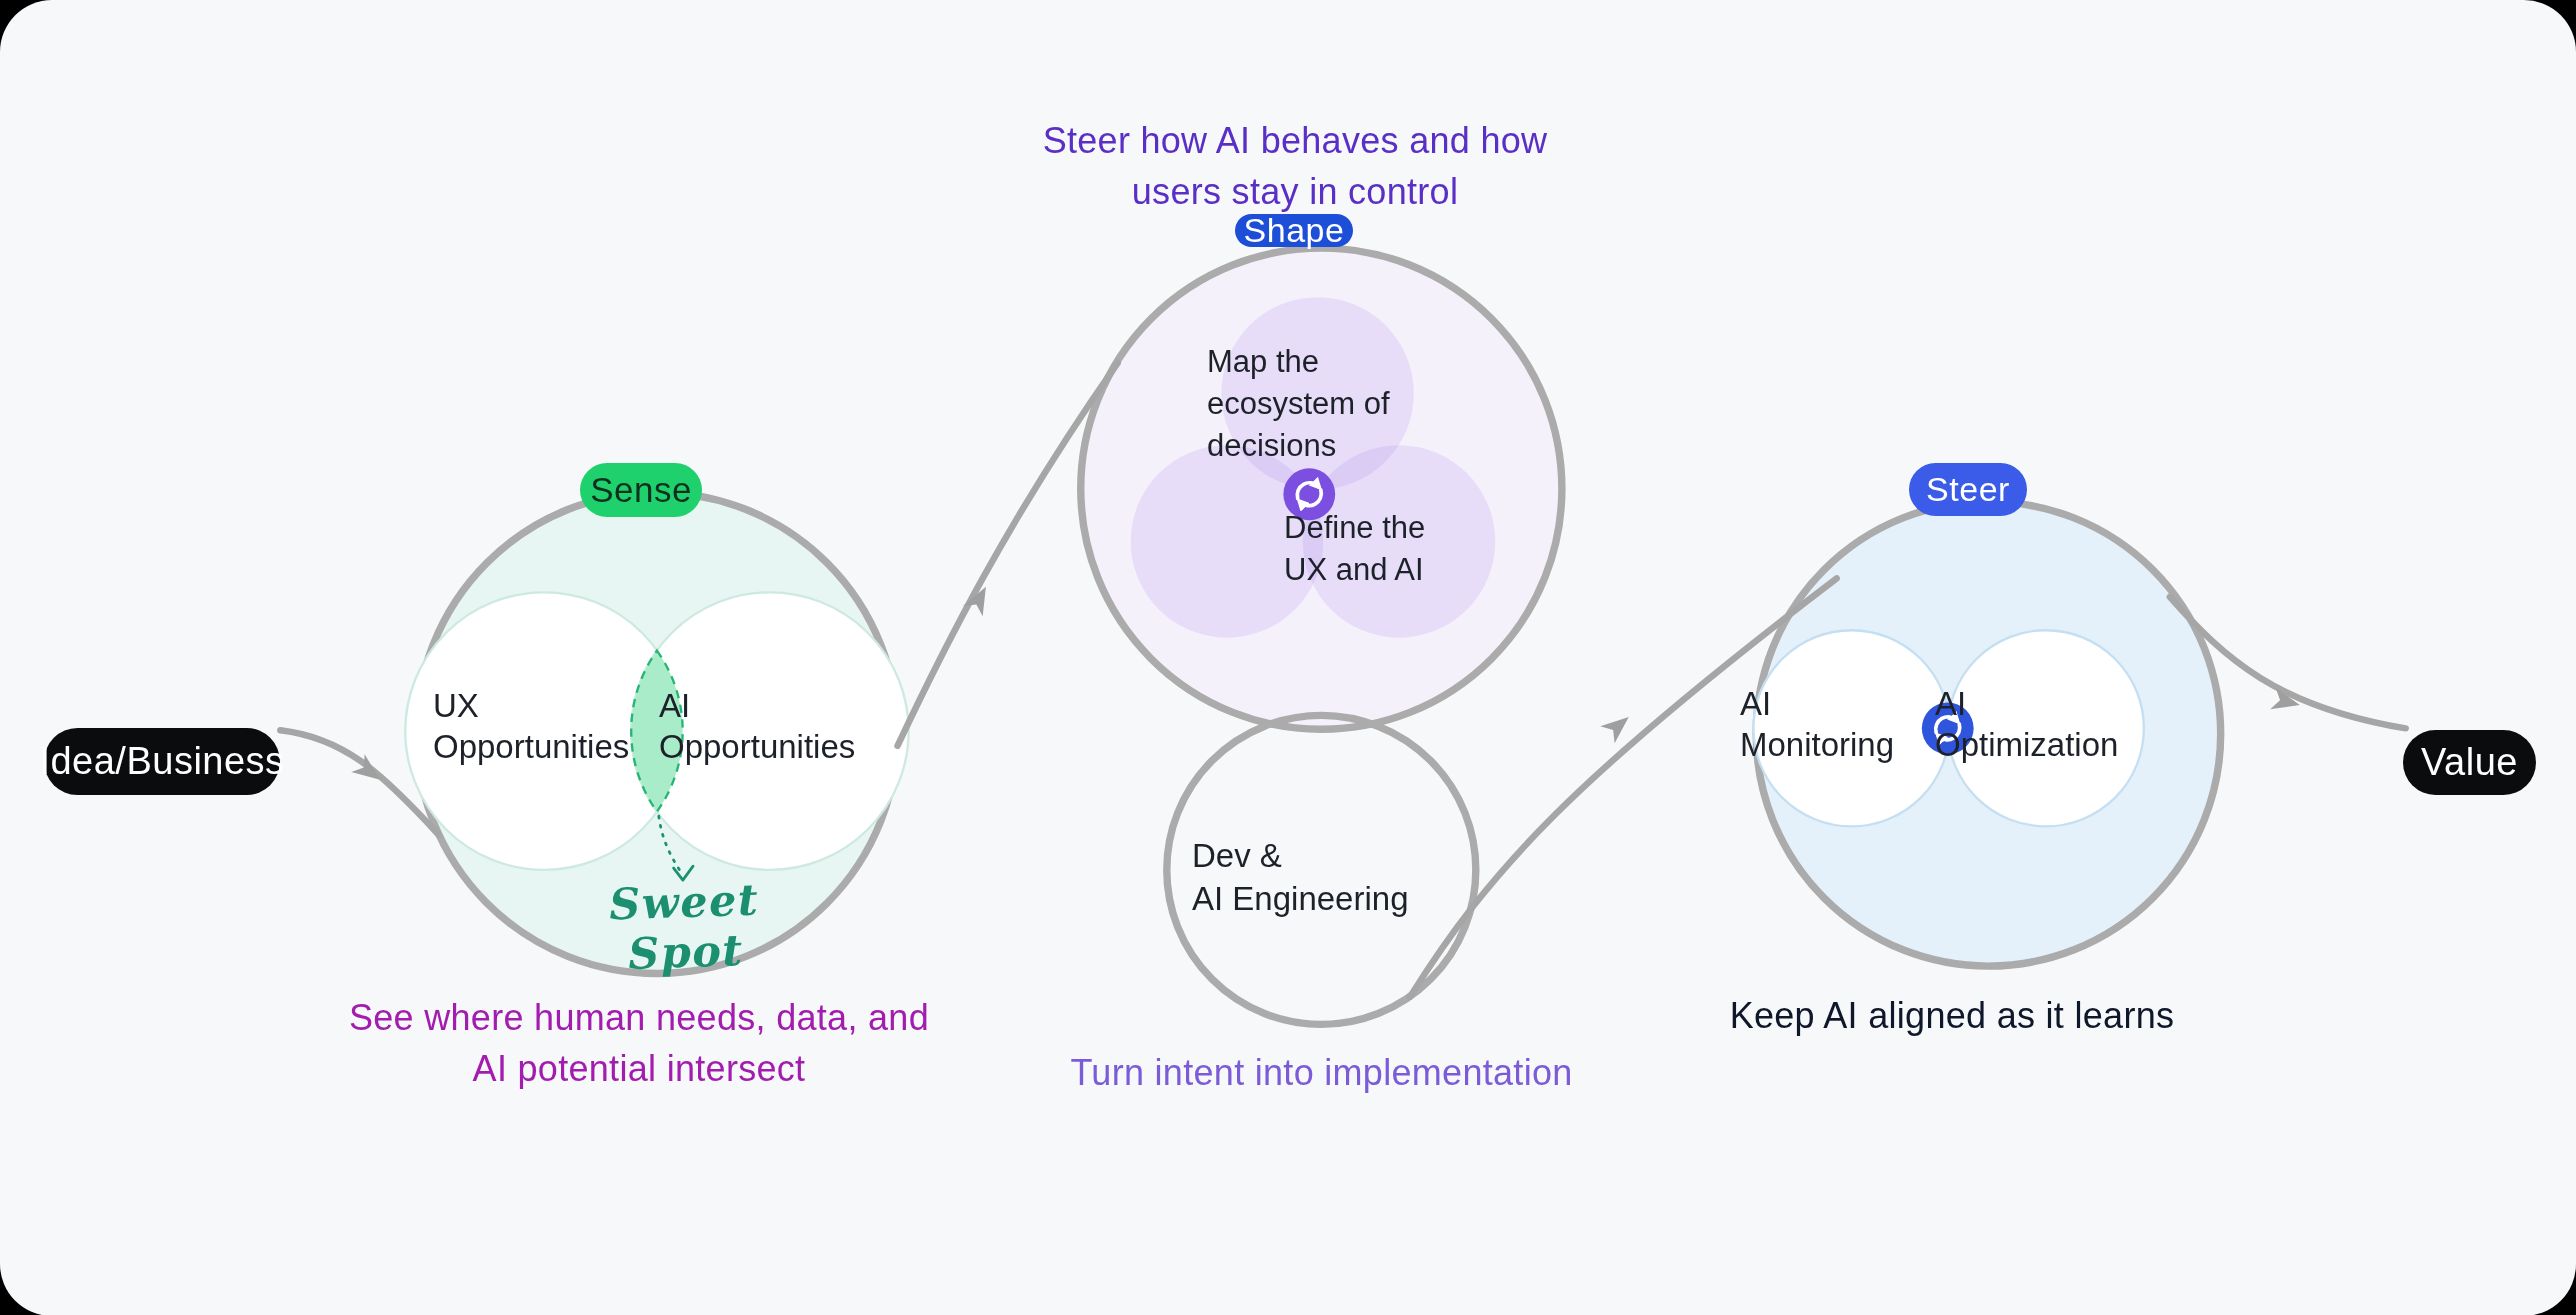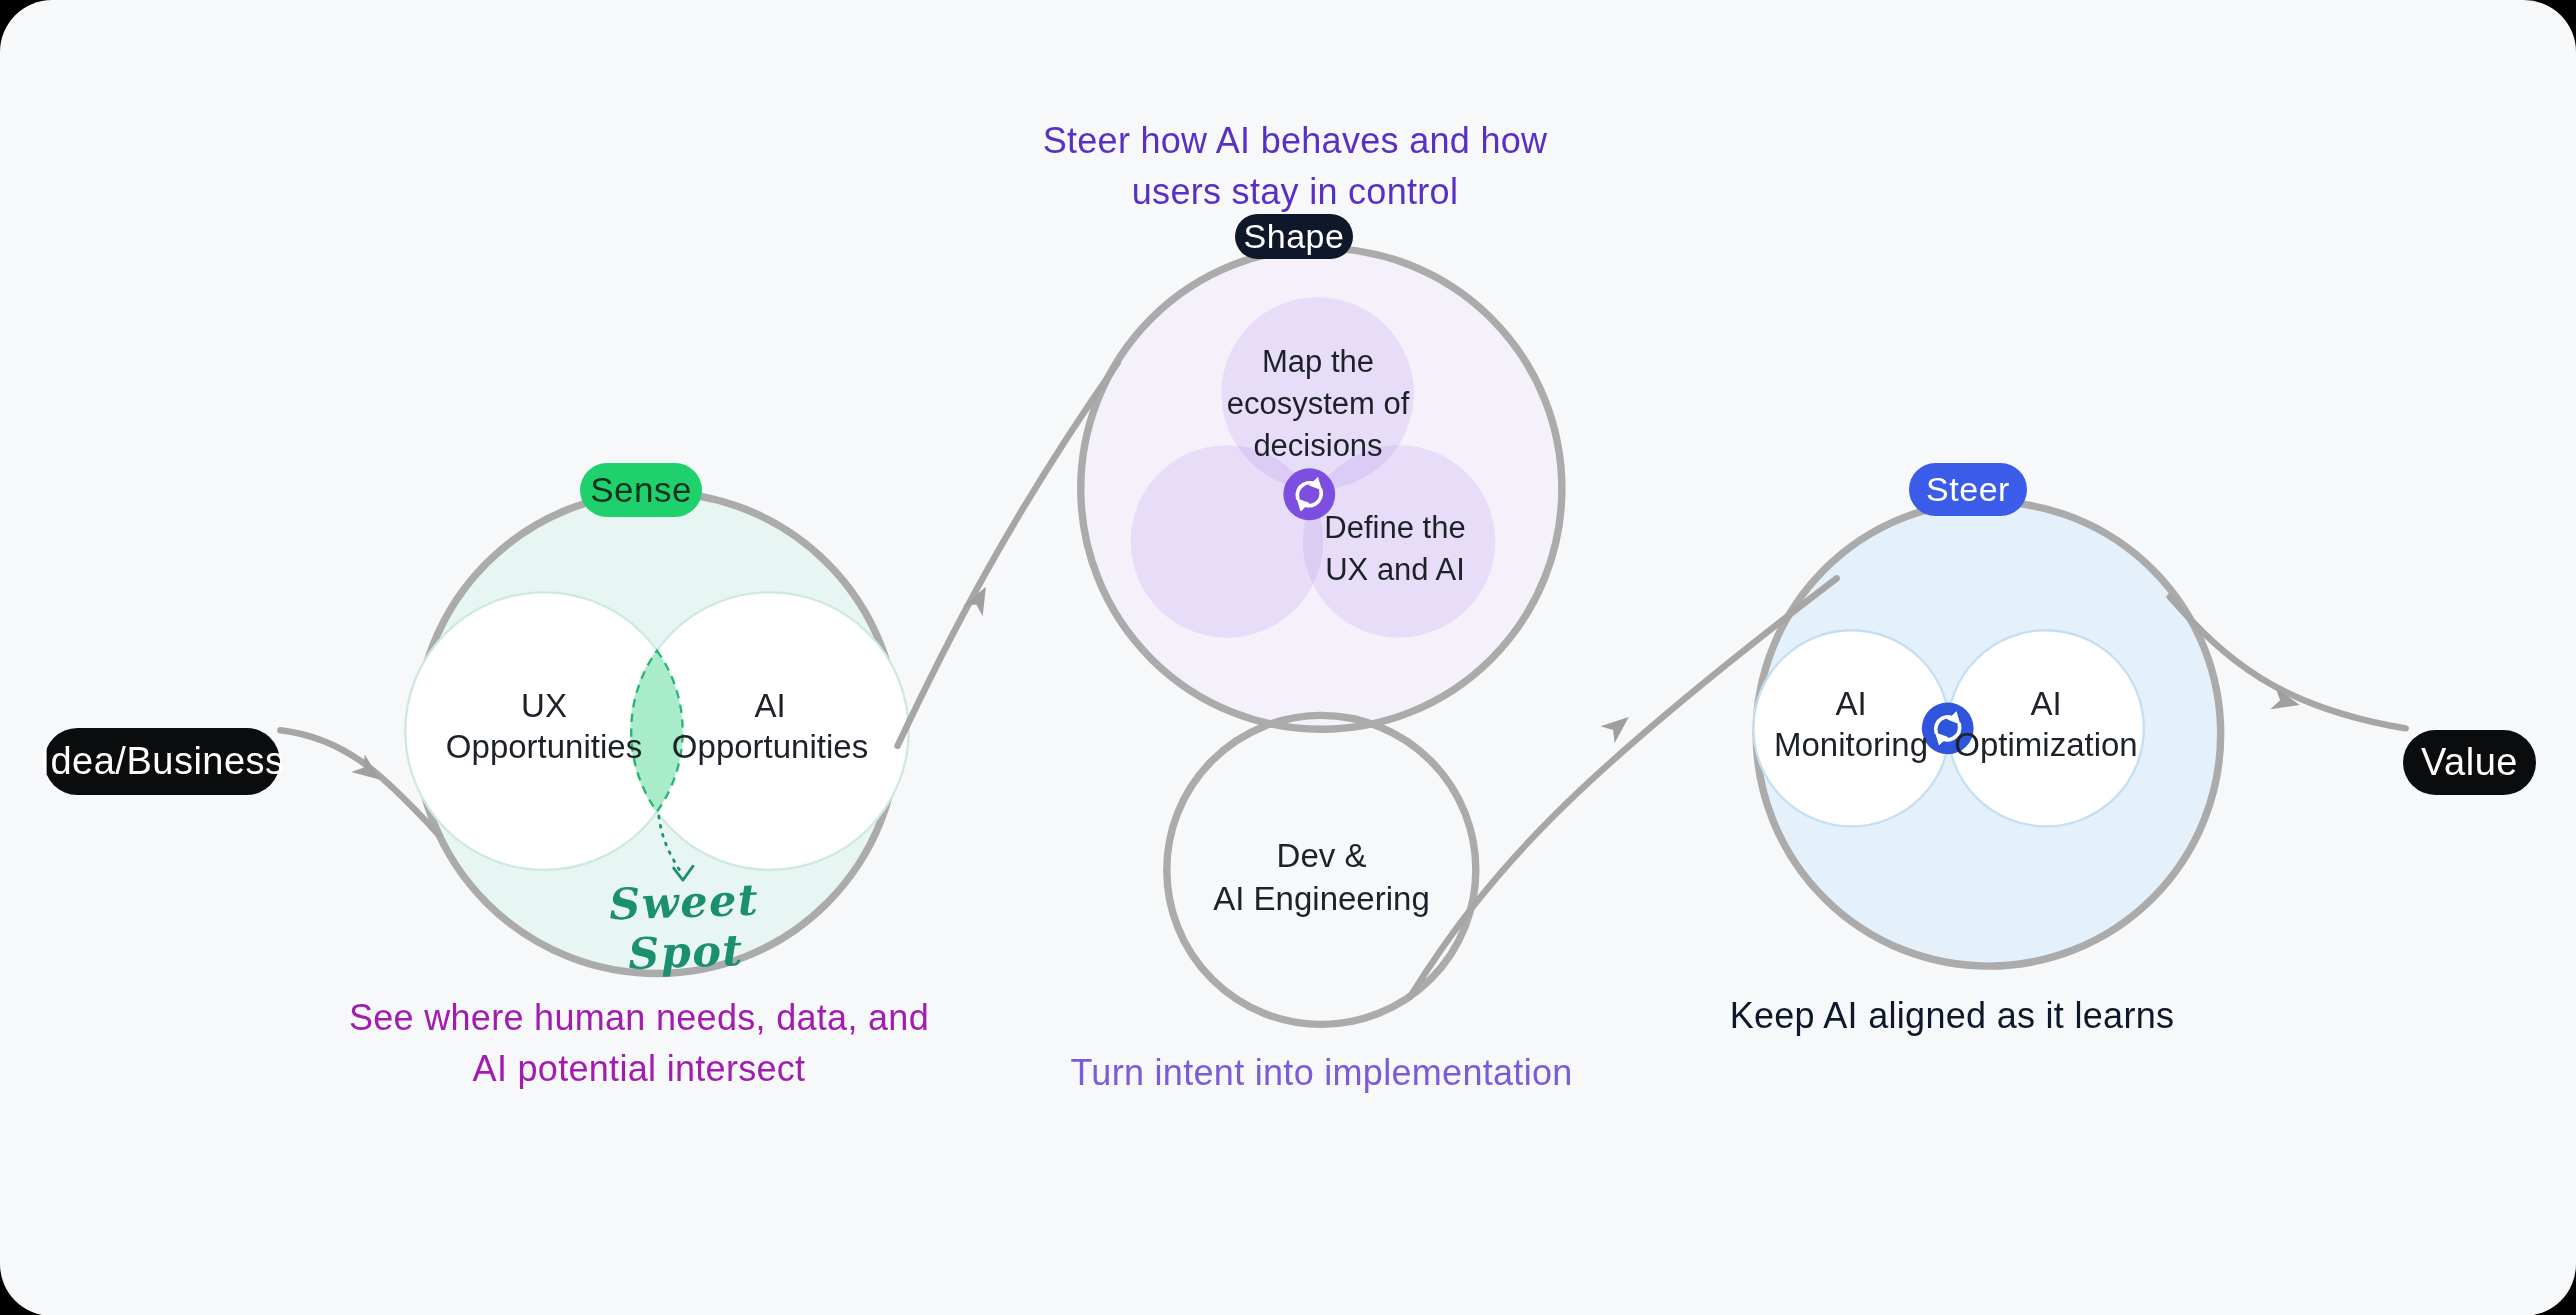--- a/index.html
+++ b/index.html
@@ -1,21 +1,21 @@
 <!DOCTYPE html>
 <html style="font-size:15px"><head>
 <meta charset="utf-8">
 <style>
   html,body{margin:0;padding:0;background:#000;}
   .stage{position:relative;width:2576px;height:1316px;background:#000;overflow:hidden;
          font-family:"Liberation Sans","DejaVu Sans",sans-serif;}
   .panel{position:absolute;inset:0;background:#f7f8fa;border-radius:52px;}
   .layer{position:absolute;left:0;top:0;width:2576px;height:1316px;}
   .abs{position:absolute;}
-  .label{white-space:pre-line;text-align:center;color:#1d2129;line-height:1.25;}
+  .label{white-space:pre-line;color:#1d2129;line-height:1.25;}
   .pill{display:flex;align-items:center;justify-content:center;border-radius:924px;
         color:#fff;font-weight:500;letter-spacing:0.5px;margin-top:36px;}
   .pill-black{background:#0b0c0e;}
   .badge{display:flex;align-items:center;justify-content:center;border-radius:924px;
          font-weight:500;letter-spacing:0.5px;}
   .caption{white-space:pre-line;text-align:center;font-weight:500;line-height:1.42;letter-spacing:0.3px;}
   .cap-sense{color:#a21caf;}
   .cap-shape{color:#5a2fc6;}
   .cap-build{color:#7b5bd8;}
   .cap-steer{color:#0f172a;}
@@ -90,21 +90,21 @@
     <div class="abs label" style="left:433px;top:685px;width:222px;font-size:33px;">UX
 Opportunities</div>
     <div class="abs label" style="left:659px;top:685px;width:222px;font-size:33px;">AI
 Opportunities</div>
     <div class="abs script" style="left:546px;top:877px;width:278px;font-size:43px;text-align:center;">Sweet Spot</div>
     <div class="abs caption cap-sense" style="left:315px;top:992px;width:648px;font-size:36px;">See where human needs, data, and
 AI potential intersect</div>
 
     <div class="abs caption cap-shape" style="left:925px;top:115px;width:740px;font-size:36px;">Steer how AI behaves and how
 users stay in control</div>
-    <div class="abs badge" style="left:1235px;top:214px;width:118px;height:45px;font-size:34px;background:#0f172a;color:#ffffff;">
+    <div class="abs badge" style="left:1235px;top:214px;width:118px;height:33px;font-size:34px;background:#1d4ed8;color:#ffffff;">
       <span>Shape</span>
     </div>
     <div class="abs label" style="left:1207px;top:341px;width:222px;font-size:31px;line-height:1.35;">Map the
 ecosystem of
 decisions</div>
     <div class="abs label" style="left:1284px;top:507px;width:222px;font-size:31px;line-height:1.35;">Define the
 UX and AI</div>
 
     <div class="abs caption cap-build" style="left:905px;top:1047px;width:833px;font-size:36px;">Turn intent into implementation</div>
     <div class="abs label" style="left:1192px;top:835px;width:259px;font-size:33px;line-height:1.3;">Dev &amp;

